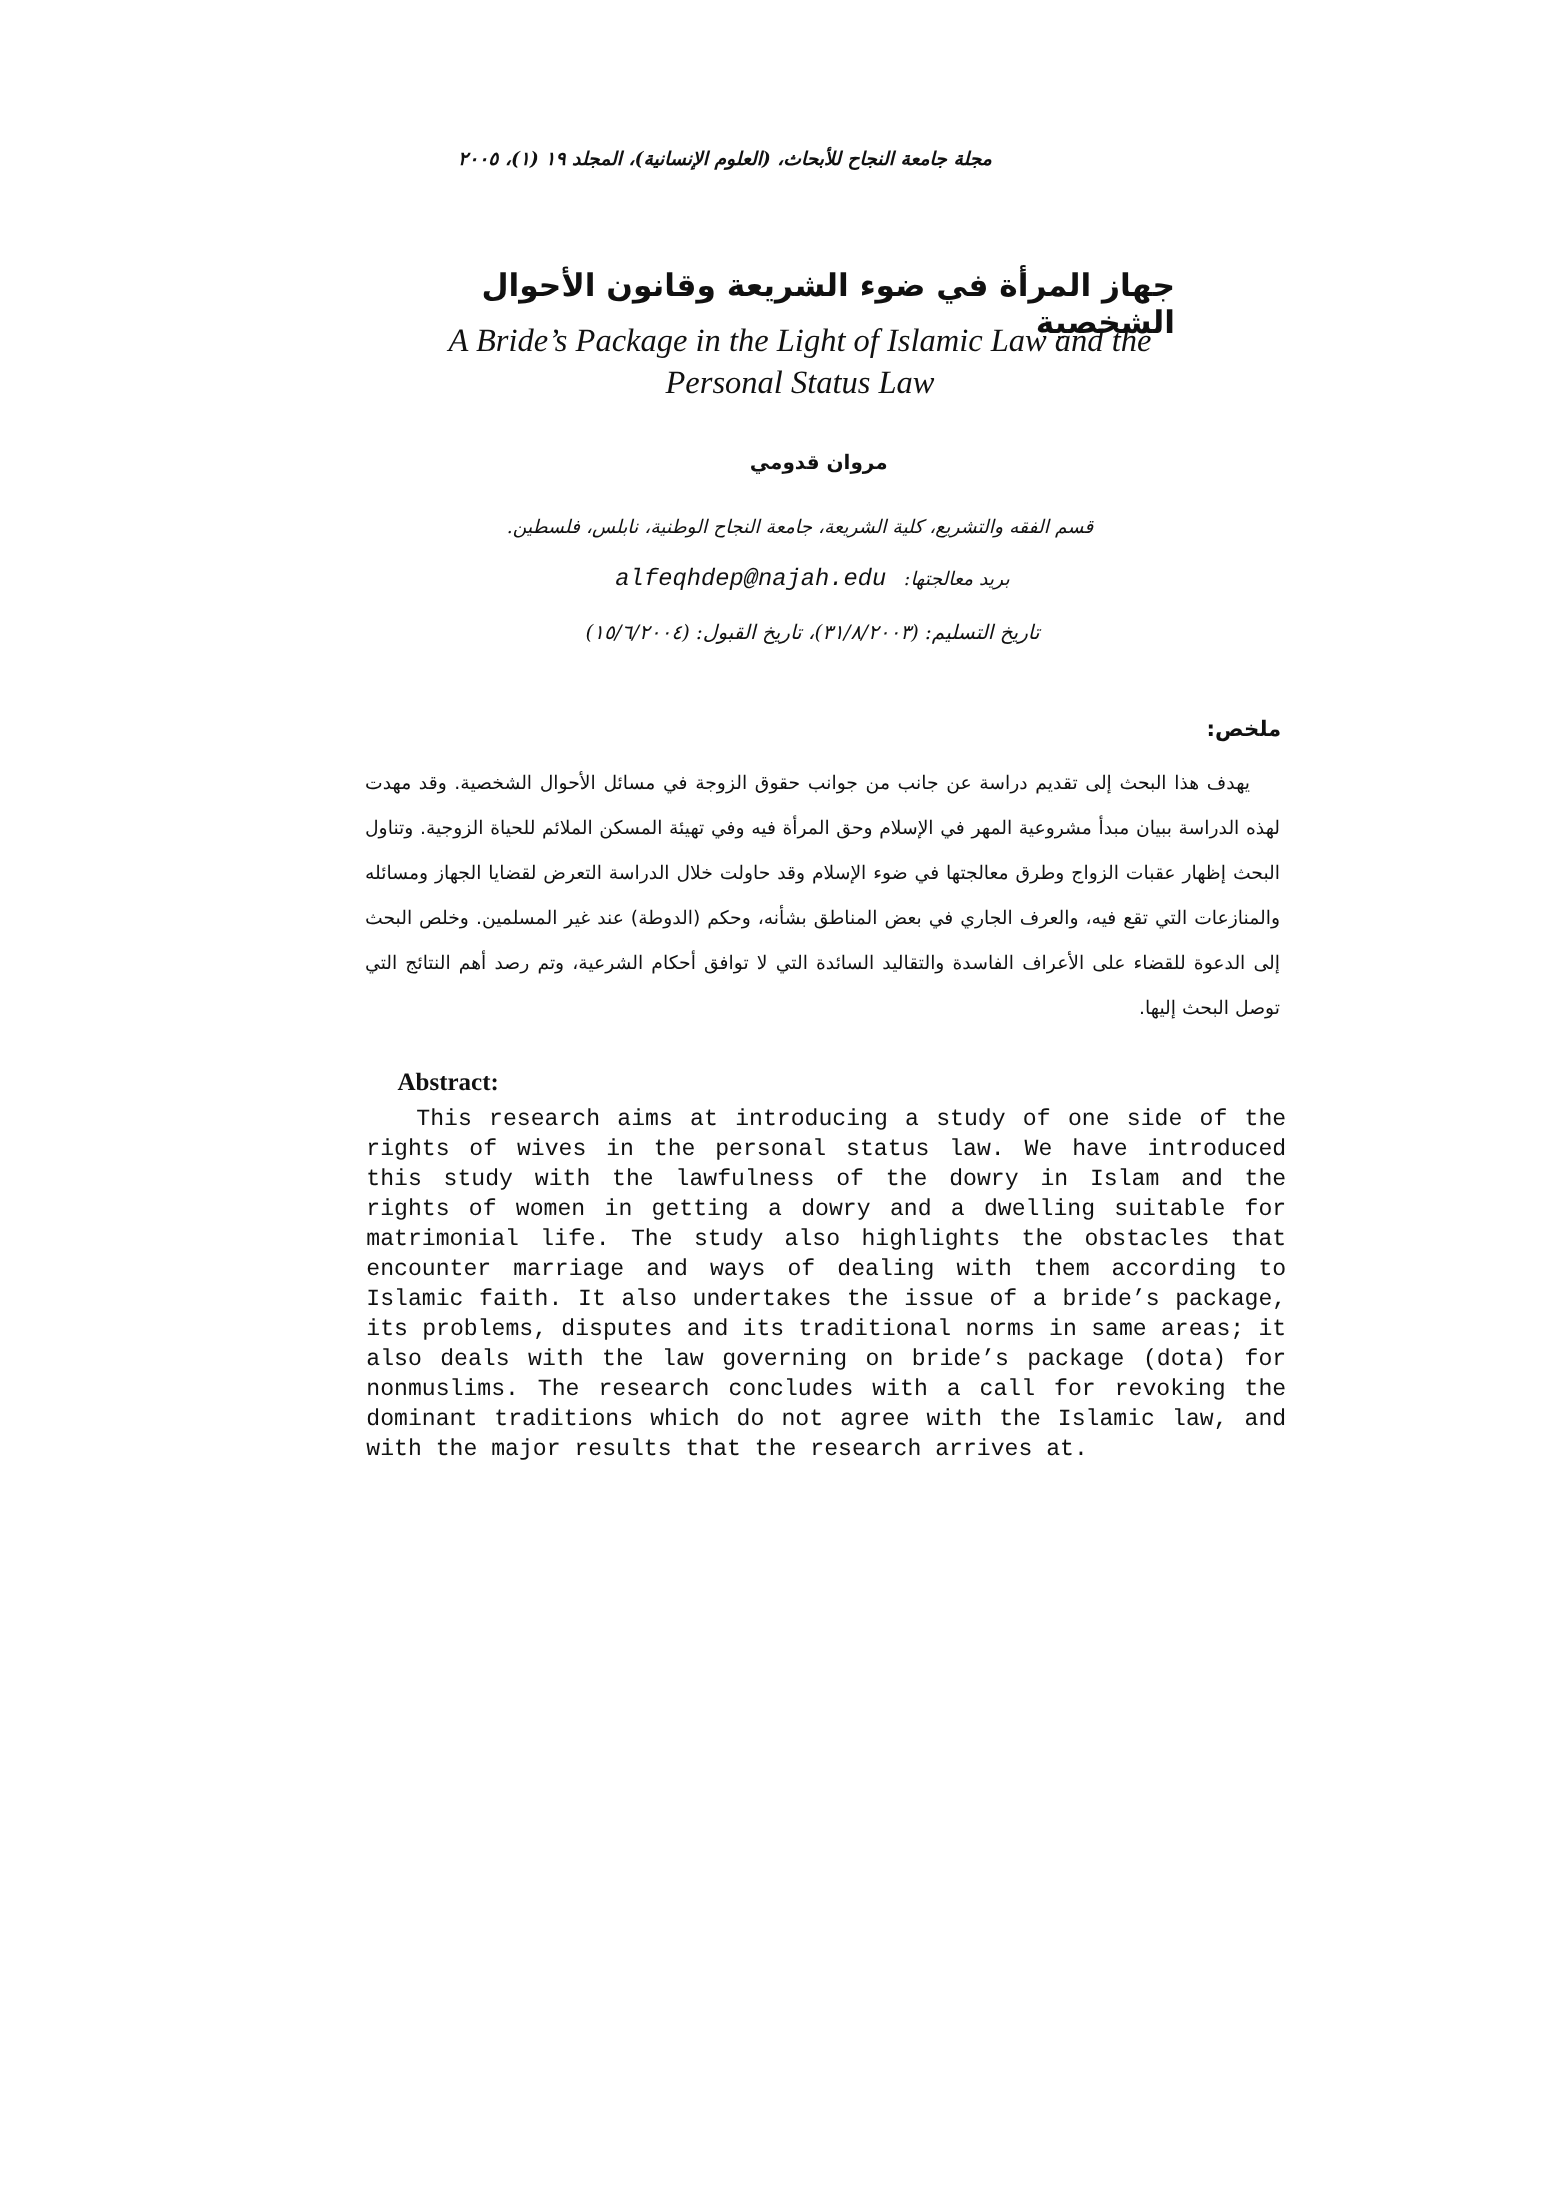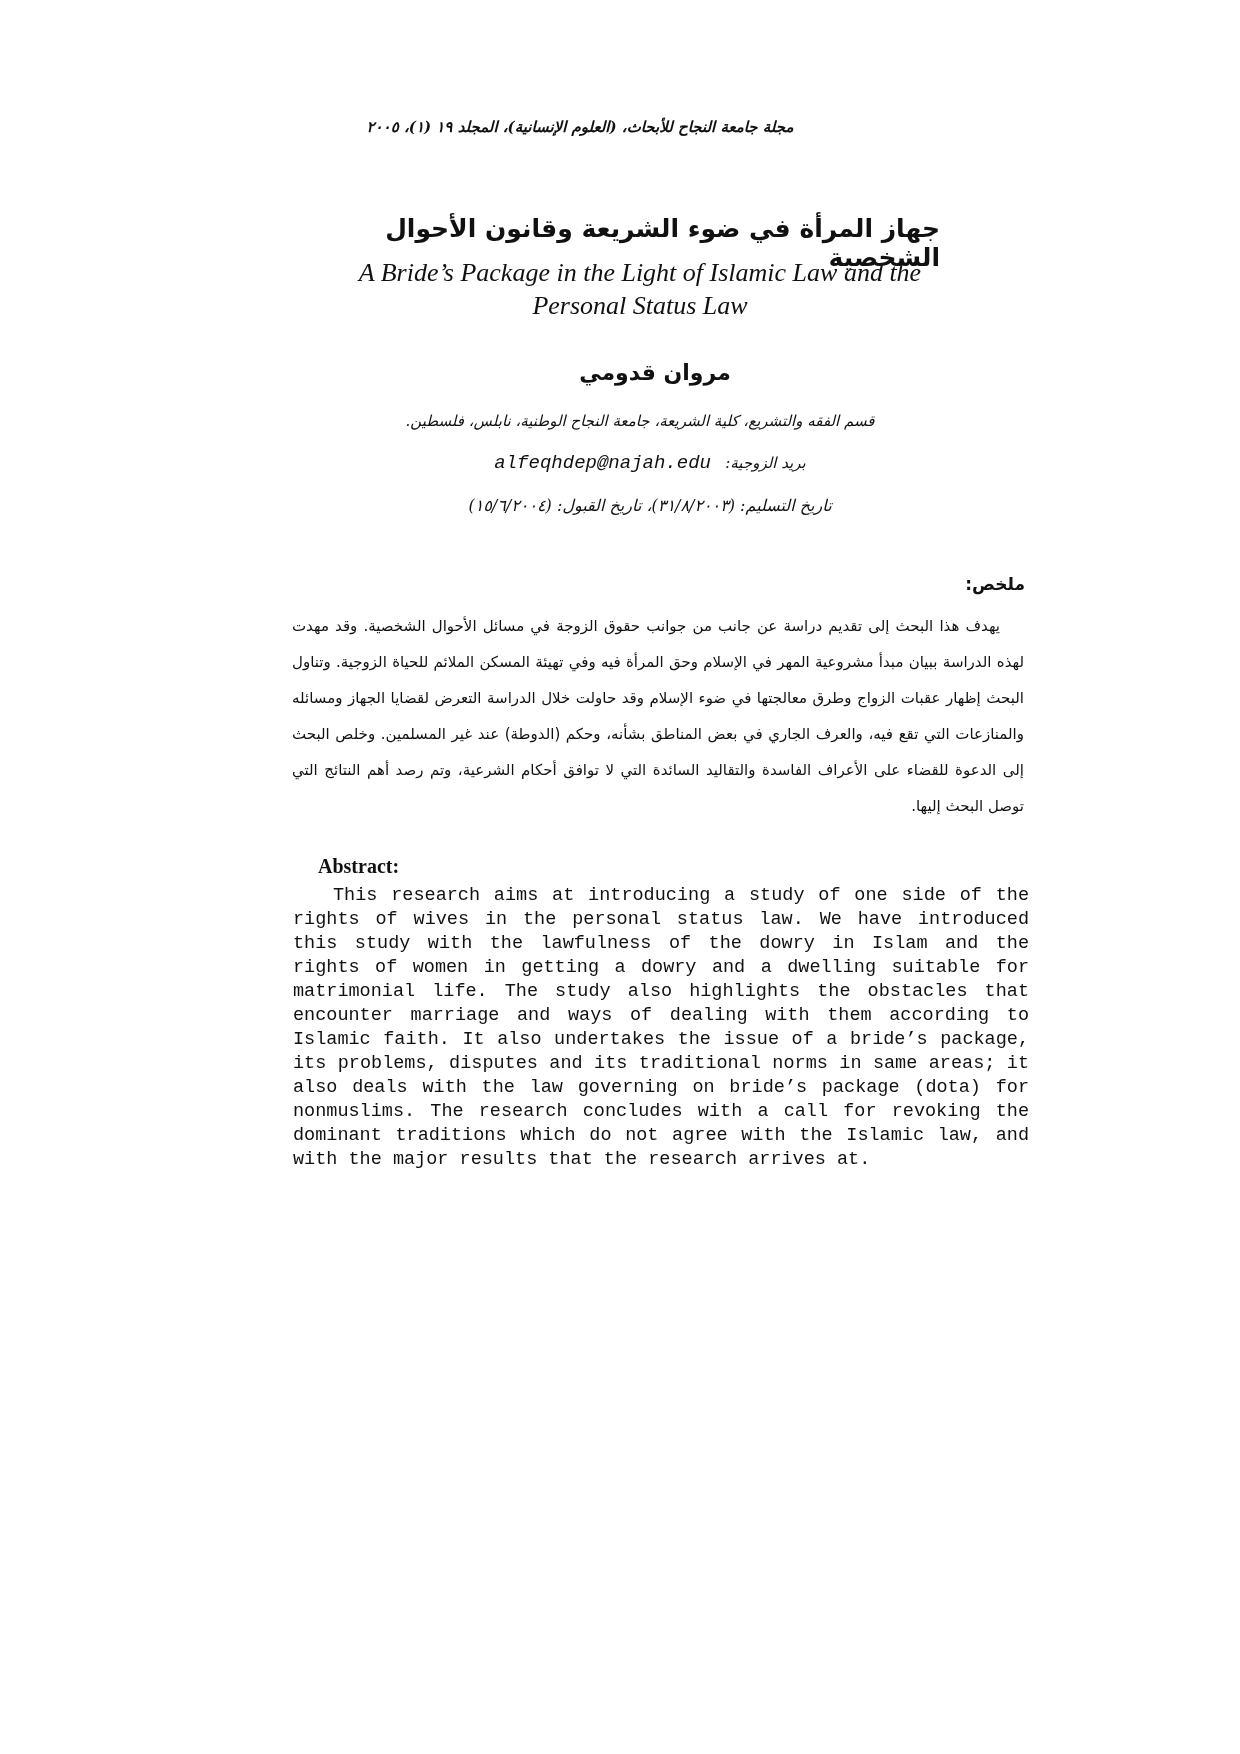--- a/index.html
+++ b/index.html
@@ -13,21 +13,21 @@
   .title-ar {
     position: absolute; top: 214px; left: 300px; width: 640px; text-align: right;
     direction: rtl; font-family: "DejaVu Sans", sans-serif; font-weight: bold; font-size: 25px;
   }
   .title-en {
     position: absolute; top: 256px; left: 290px; width: 700px; text-align: center;
     font-family: "Liberation Serif", serif; font-style: italic; font-size: 26px; line-height: 33px;
   }
   .author {
     position: absolute; top: 360px; left: 500px; width: 310px; text-align: center;
-    direction: rtl; font-family: "DejaVu Sans", sans-serif; font-weight: bold; font-size: 22px;
+    direction: rtl; font-family: "DejaVu Sans", sans-serif; font-weight: bold; font-size: 16px;
   }
   .affil {
     position: absolute; top: 412px; left: 360px; width: 560px; text-align: center;
     direction: rtl; font-family: "DejaVu Serif", serif; font-style: italic; font-size: 15px;
   }
   .email-line {
     position: absolute; top: 452px; left: 420px; width: 460px; text-align: center;
     direction: rtl; font-family: "DejaVu Serif", serif; font-style: italic; font-size: 15px;
   }
   .email-line .email { font-family: Liberation Mono, monospace; font-size: 19px; direction: ltr; unicode-bidi: embed; }
@@ -62,21 +62,21 @@
 
   <div class="title-ar">جهاز المرأة في ضوء الشريعة وقانون الأحوال الشخصية</div>
   <div class="title-en">
     <div>A Bride’s Package in the Light of Islamic Law and the</div>
     <div>Personal Status Law</div>
   </div>
 
   <div class="author">مروان قدومي</div>
   <div class="affil">قسم الفقه والتشريع، كلية الشريعة، جامعة النجاح الوطنية، نابلس، فلسطين.</div>
   <div class="email-line">
-    <span>بريد الزوجية:</span>
+    <span>بريد معالجتها:</span>
     &nbsp;
     <span class="email">alfeqhdep@najah.edu</span>
   </div>
   <div class="dates">تاريخ التسليم: (٣١/٨/٢٠٠٣)، تاريخ القبول: (١٥/٦/٢٠٠٤)</div>
 
   <div class="ar-abstract-heading">ملخص:</div>
   <div class="ar-abstract">
     <p>يهدف هذا البحث إلى تقديم دراسة عن جانب من جوانب حقوق الزوجة في مسائل الأحوال الشخصية. وقد مهدت لهذه الدراسة ببيان مبدأ مشروعية المهر في الإسلام وحق المرأة فيه وفي تهيئة المسكن الملائم للحياة الزوجية. وتناول البحث إظهار عقبات الزواج وطرق معالجتها في ضوء الإسلام وقد حاولت خلال الدراسة التعرض لقضايا الجهاز ومسائله والمنازعات التي تقع فيه، والعرف الجاري في بعض المناطق بشأنه، وحكم (الدوطة) عند غير المسلمين. وخلص البحث إلى الدعوة للقضاء على الأعراف الفاسدة والتقاليد السائدة التي لا توافق أحكام الشرعية، وتم رصد أهم النتائج التي توصل البحث إليها.</p>
   </div>
 

